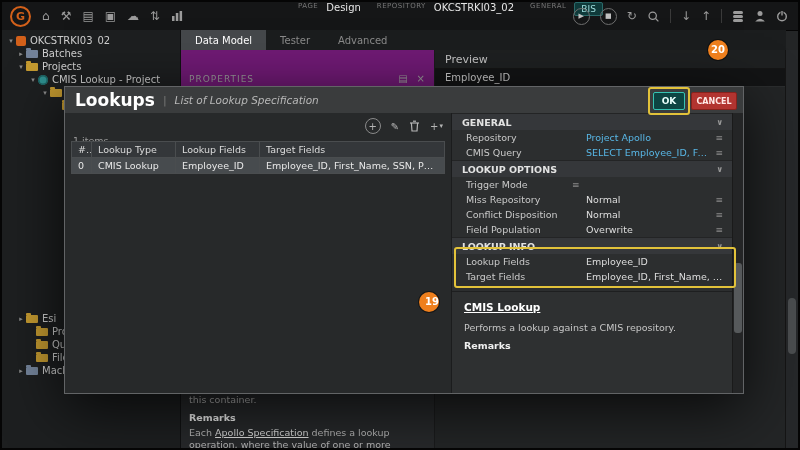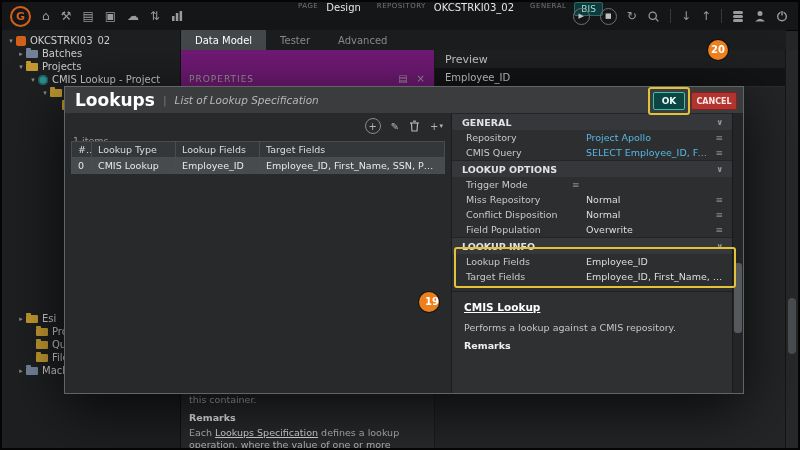--- a/index.html
+++ b/index.html
@@ -240,21 +240,21 @@
         <span>×</span>
       </span>
     </div>
     <div class="general-row">
       <span>GENERAL</span>
       <span class="chev">∨</span>
     </div>
     <div class="doc-bottom">
       <div>this container.</div>
       <div class="rem">Remarks</div>
-      <div class="para"><span>Each </span><span class="dlink">Lookups Specification</span><span> defines a lookup operation, where the value of one or more Grooper fields will be used to query an external data source, such as a database. The results of the query can be used to validate existing field values or populate</span></div>
+      <div class="para"><span>Each </span><span class="dlink">Apollo Specification</span><span> defines a lookup operation, where the value of one or more Grooper fields will be used to query an external data source, such as a database. The results of the query can be used to validate existing field values or populate</span></div>
     </div>
   </div>
 
   <div class="preview-col">
     <div class="preview-header">
       <span>Preview</span>
     </div>
     <div class="preview-field">
       <span>Employee_ID</span>
     </div>

